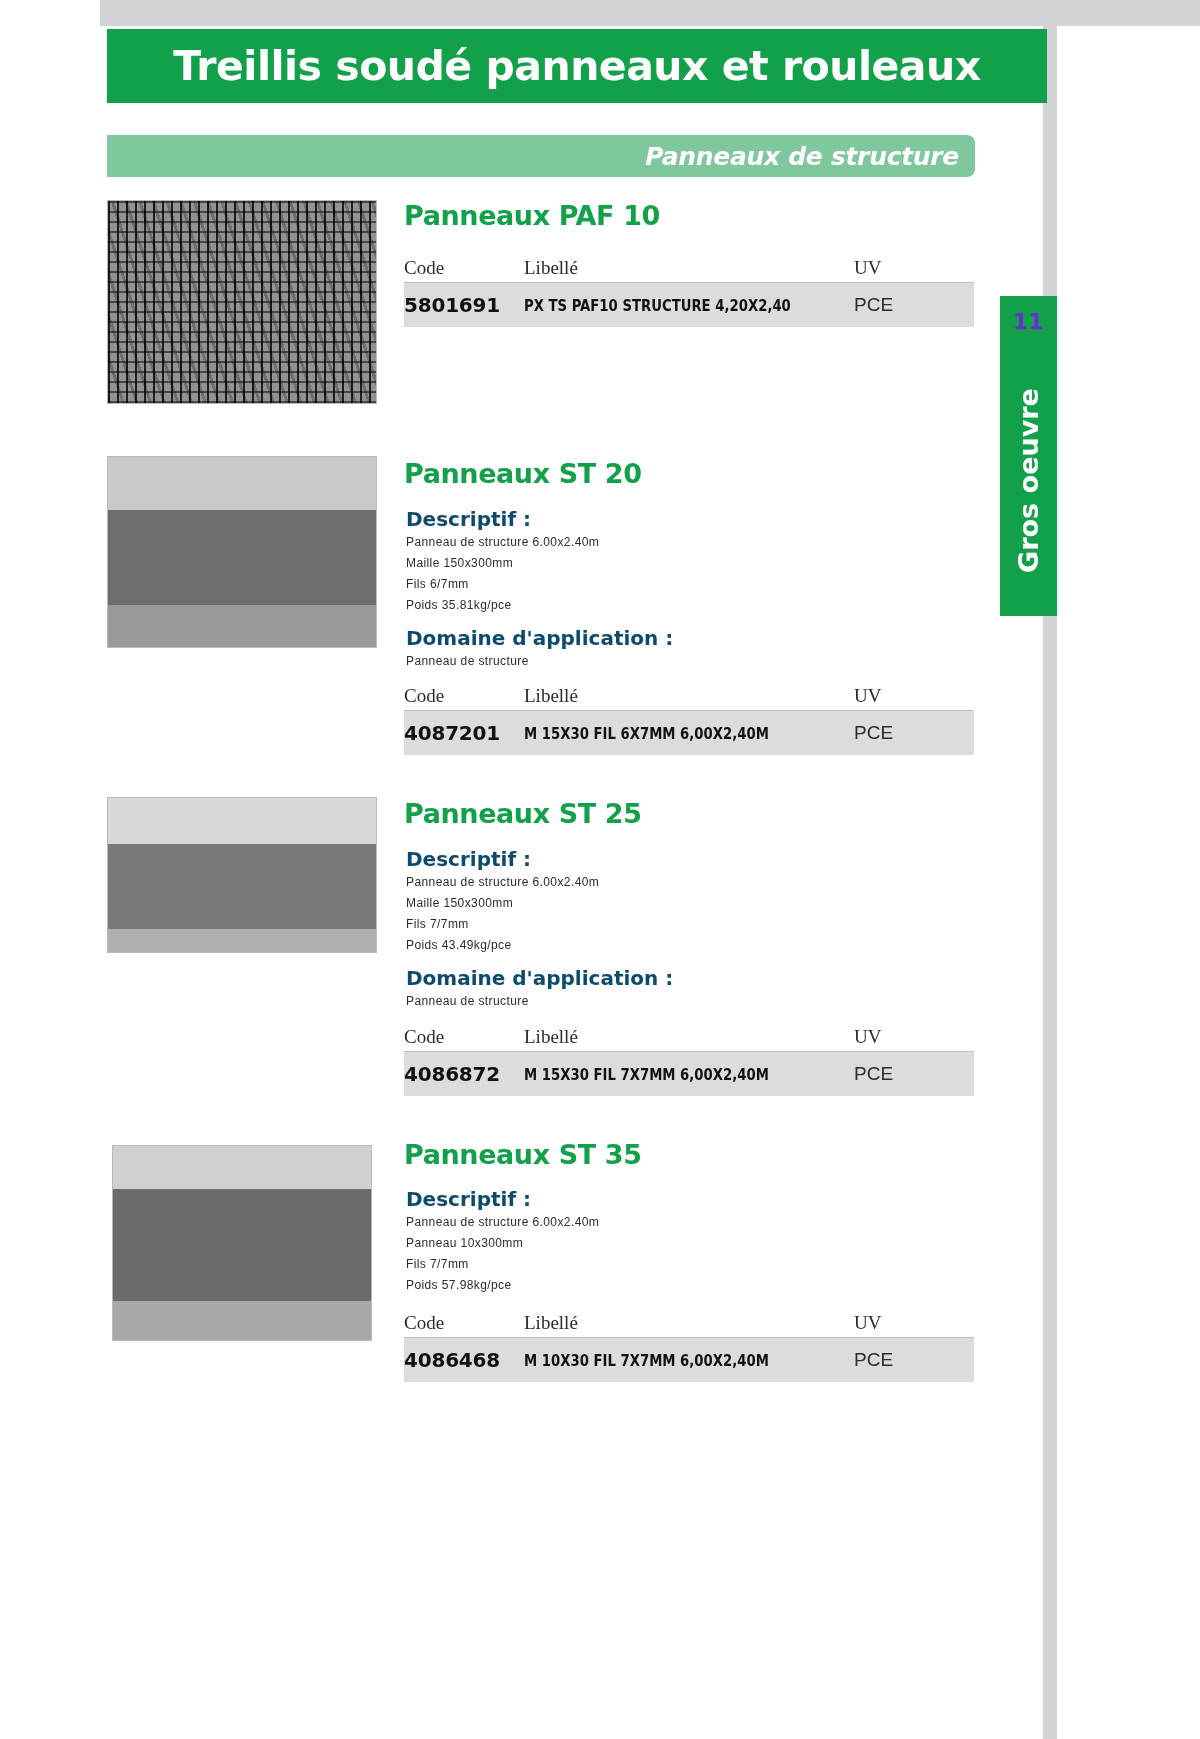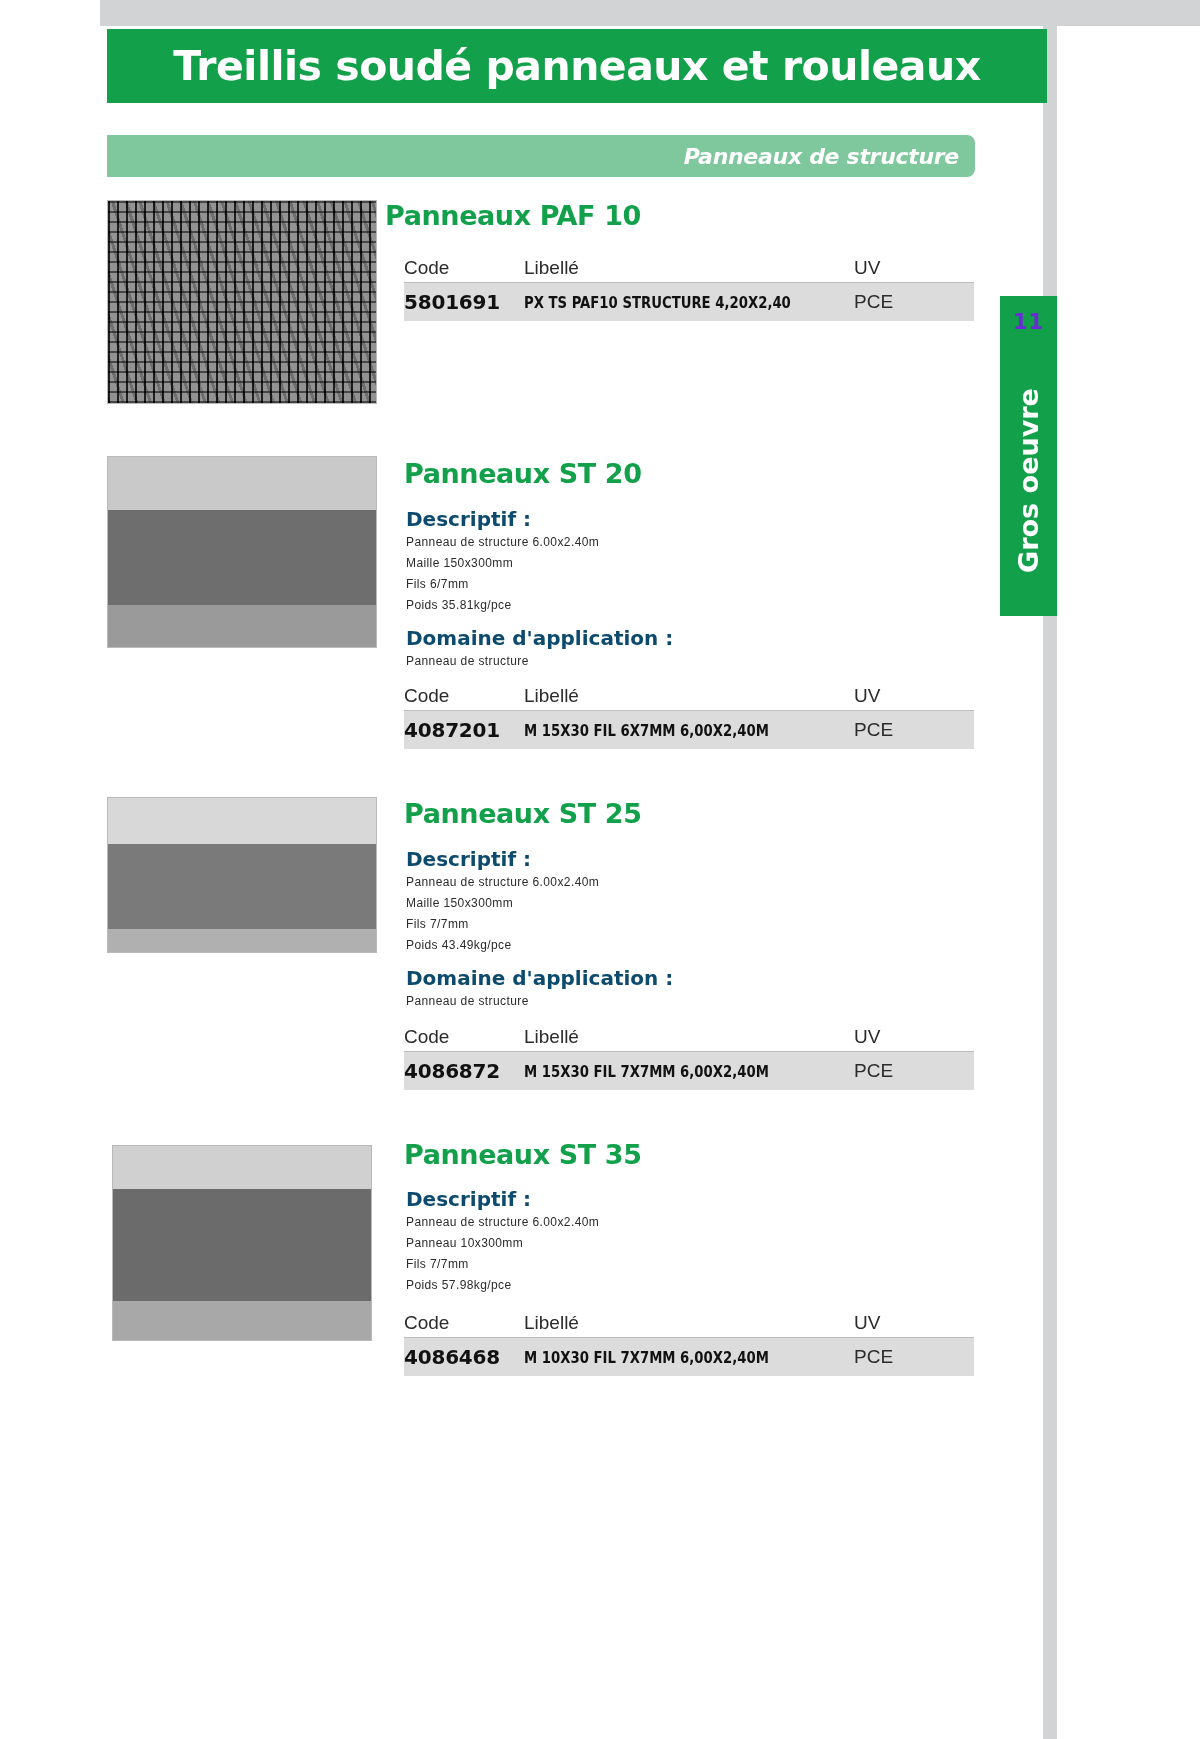--- a/index.html
+++ b/index.html
@@ -57,21 +57,21 @@
   .sub-band {
     position: absolute; left: 107px; top: 135px;
     width: 868px; height: 42px;
     background: #7fc79c;
     border-radius: 0 8px 8px 0;
     display: flex; align-items: center; justify-content: flex-end;
     padding-right: 16px;
   }
   .sub-band span {
     color: #ffffff;
-    font-size: 22px;
+    font-size: 25px;
     font-weight: bold;
     font-style: italic;
     letter-spacing: -0.3px;
     font-family: "DejaVu Sans", sans-serif;
   }
 
   
   .thumb-tab {
     position: absolute; left: 1000px; top: 296px;
     width: 57px; height: 320px;
@@ -137,27 +137,27 @@
     display: flex; align-height: 28px;
     color: #2b2b2b;
     font-size: 19px;
     padding-bottom: 3px;
     border-bottom: 1px solid #bdbdbd;
     font-family: "Liberation Sans", sans-serif;
   }
   .ct-row {
     display: flex;
     background: #dcdcdc;
-    height: 38px;
+    height: 44px;
     align-items: center;
   }
   .c-code { width: 120px; flex: 0 0 120px; }
   .c-lib  { width: 330px; flex: 0 0 330px; }
   .c-uv   { width: 110px; flex: 0 0 110px; }
-  .ct-head .c-code, .ct-head .c-lib, .ct-head .c-uv { font-weight: normal; }
+  .ct-head .c-code, .ct-head .c-lib, .ct-head .c-uv { font-weight: normal; font-family: Liberation Serif, serif; }
   .ct-row .c-code {
     font-weight: bold; font-size: 20px; color: #111;
     font-family: "DejaVu Sans", sans-serif;
     letter-spacing: -0.2px;
   }
   .ct-row .c-lib {
     font-weight: bold; font-size: 16px; color: #111;
     font-family: "DejaVu Sans Condensed", "DejaVu Sans", sans-serif;
     transform: scaleX(0.92); transform-origin: left center;
     white-space: nowrap;
@@ -224,21 +224,21 @@
 
   <div class="thumb-tab"></div>
   <div class="thumb-pageno">11</div>
   <div class="thumb-label">
     <span>Gros oeuvre</span>
   </div>
 
   <div class="prod-img" style="left:107px; top:200px; width:270px; height:204px;">
     <div class="mesh-a"></div>
   </div>
-  <div class="prod-title" style="left:385px; top:200px;text-align:center;">Panneaux PAF 10</div>
+  <div class="prod-title" style="left:404px; top:200px;text-align:center;">Panneaux PAF 10</div>
 
   <div class="code-table" style="left:404px; top:257px; width:570px;">
     <div class="ct-head">
       <div class="c-code">Code</div>
       <div class="c-lib">Libellé</div>
       <div class="c-uv">UV</div>
     </div>
     <div class="ct-row">
       <div class="c-code">5801691</div>
       <div class="c-lib">PX TS PAF10 STRUCTURE 4,20X2,40</div>

